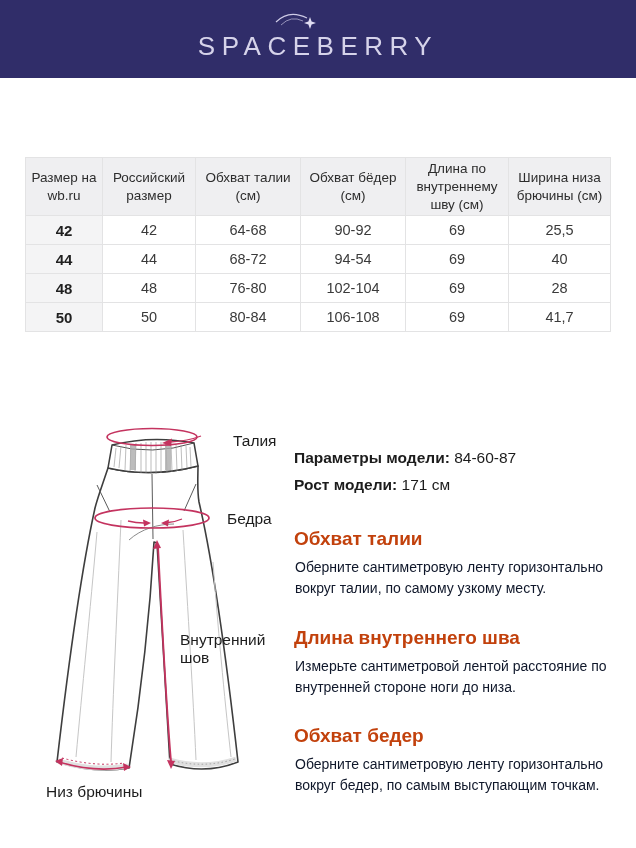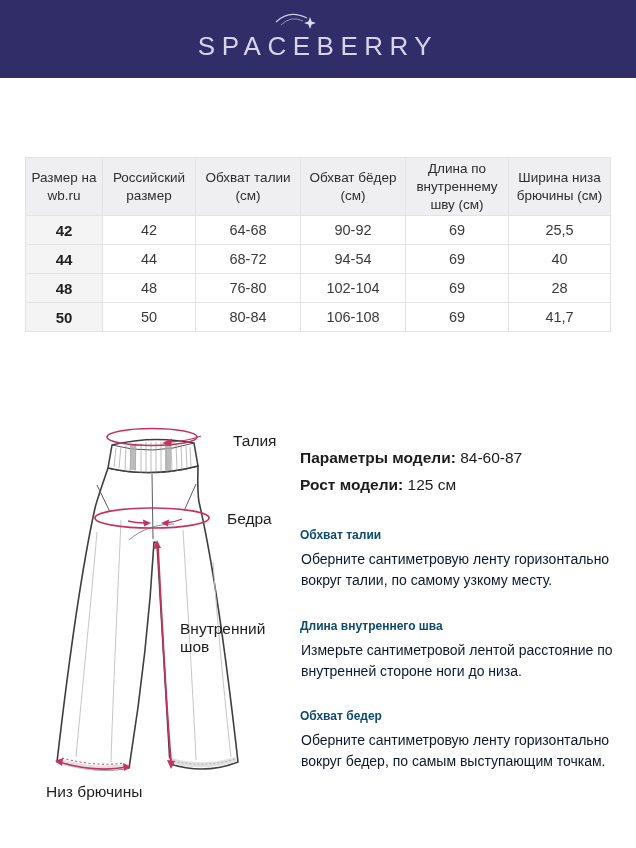--- a/index.html
+++ b/index.html
@@ -36,30 +36,30 @@
     background:#f4f4f5;font-weight:700;font-size:15px;color:#1f1f1f;
   }
   
   .diagram{position:absolute;left:0;top:412px;width:300px;height:410px;}
   .diagram svg{position:absolute;left:0;top:0;}
   .d-label{
     position:absolute;font-size:15.5px;font-weight:500;color:#1d1d1d;line-height:1.18;
   }
   .lbl-waist{left:201px;top:20px;margin-left:32px;}
   .lbl-hips{left:227px;top:98px;}
-  .lbl-inseam{left:180px;top:208px;width:100px;}
+  .lbl-inseam{left:180px;top:219px;width:100px;}
   .lbl-hem{left:46px;top:371px;}
   
-  .info{position:absolute;left:300px;top:444px;width:322px;}
+  .info{position:absolute;left:294px;top:444px;width:322px;}
   .model-line{font-size:15.5px;line-height:27px;color:#1c1c1c;}
   .model-line .lab{font-weight:700;}
   .model-line .val{font-weight:400;}
   .guide{margin-top:30px;}
   .guide-section{margin-bottom:27px;}
-  .guide-title{font-size:12px;font-weight:700;color:#0c4a6e;margin:7px 0 7px 0;}
+  .guide-title{font-size:19px;font-weight:700;color:#c2410c;margin:7px 0 7px 0;}
   .guide-body{font-size:14px;font-weight:400;color:#0f172a;line-height:1.52;margin:1px;width:318px;}
 </style>
 </head>
 <body>
 
 <div class="page">
 
   <header class="brand-band">
     <div class="logo-wrap">
       <svg class="comet" viewBox="0 0 48 26">
@@ -187,21 +187,21 @@
     <div class="d-label lbl-hem">Низ брючины</div>
   </div>
 
   <div class="info">
     <div class="model-line">
       <span class="lab">Параметры модели:</span>
       <span class="val">84-60-87</span>
     </div>
     <div class="model-line">
       <span class="lab">Рост модели:</span>
-      <span class="val">125 см</span>
+      <span class="val">171 см</span>
     </div>
 
     <div class="guide">
       <div class="guide-section">
         <h3 class="guide-title">Обхват талии</h3>
         <p class="guide-body">Оберните сантиметровую ленту горизонтально вокруг талии, по самому узкому месту.</p>
       </div>
       <div class="guide-section">
         <h3 class="guide-title">Длина внутреннего шва</h3>
         <p class="guide-body">Измерьте сантиметровой лентой расстояние по внутренней стороне ноги до низа.</p>

